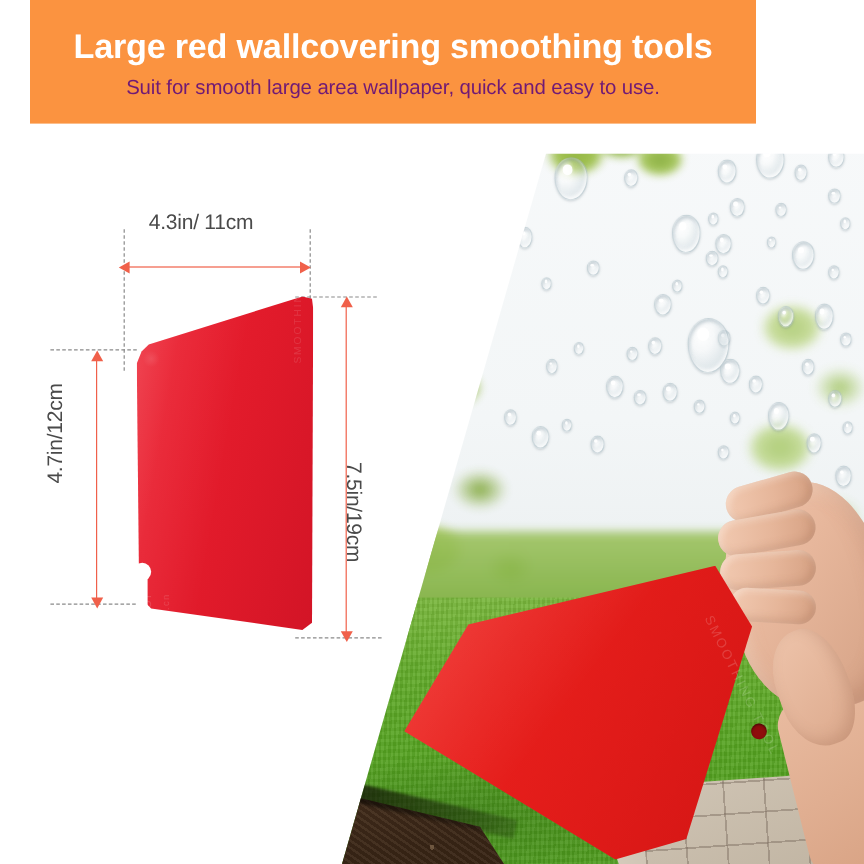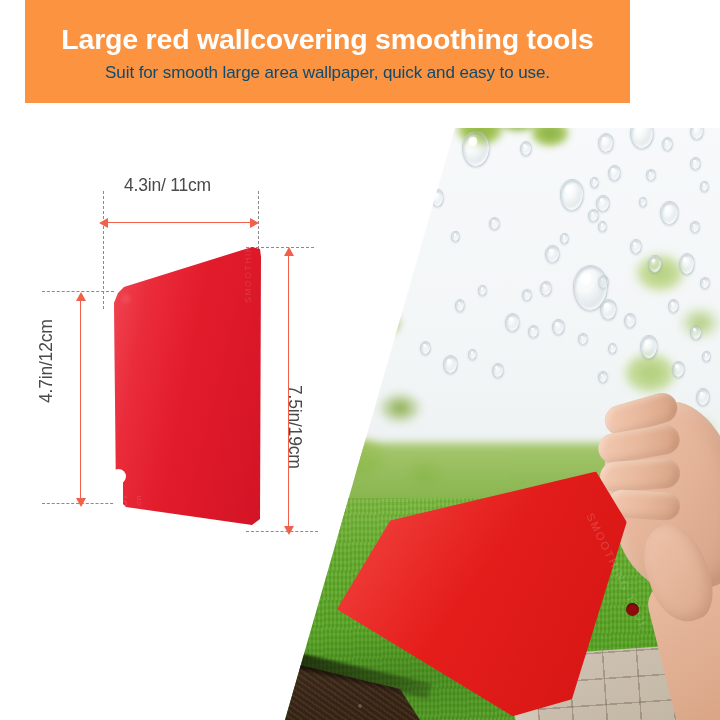--- a/index.html
+++ b/index.html
@@ -19,21 +19,21 @@
     display:flex;flex-direction:column;align-items:center;justify-content:center;
     box-sizing:border-box;
     margin-left:25px;
   }
   .banner-title{
     color:#ffffff;font-size:28.5px;font-weight:bold;
     letter-spacing:-0.2px;line-height:1.05;margin:0;white-space:nowrap;
     padding-top:4px;
   }
   .banner-sub{
-    color:#0c4a6e;font-size:17px;font-weight:normal;
+    color:#701a75;font-size:17px;font-weight:normal;
     line-height:1.1;margin:0;margin-top:9px;white-space:nowrap;
     letter-spacing:-0.1px;
     text-align:right;
   }
 
   
   .photo-panel{
     position:absolute;left:0;top:103px;width:720px;height:617px;
     clip-path:polygon(455px 25px, 720px 25px, 720px 617px, 285px 617px);
     overflow:hidden;

